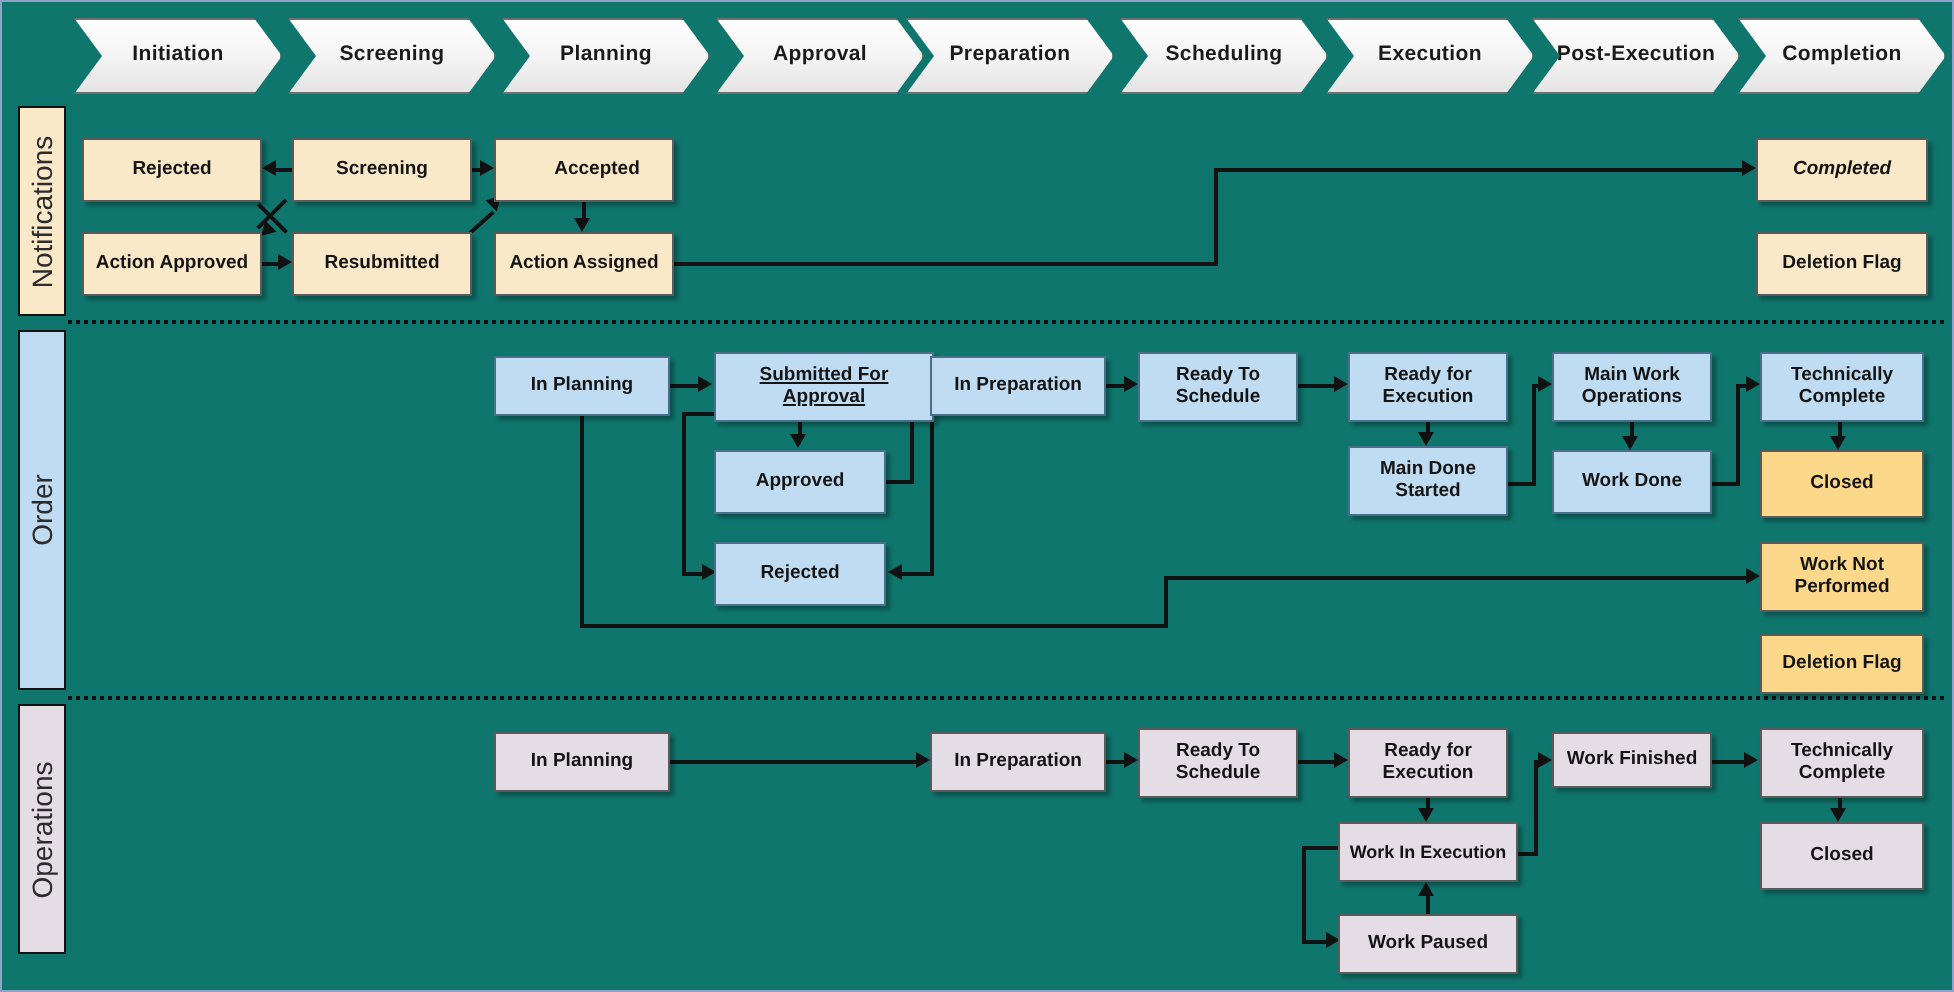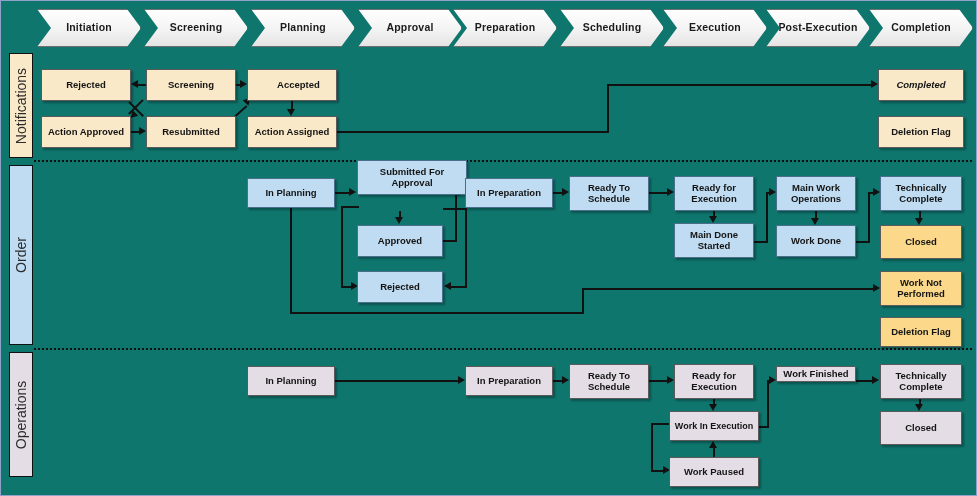--- a/index.html
+++ b/index.html
@@ -203,21 +203,21 @@
     <div class="node n-cream" style="left:246px;top:68px;width:90px;height:32px;padding-left:15px;">Accepted</div>
     <div class="node n-cream" style="left:40px;top:115px;width:90px;height:32px;">Action Approved</div>
     <div class="node n-cream" style="left:145px;top:115px;width:90px;height:32px;">Resubmitted</div>
     <div class="node n-cream" style="left:246px;top:115px;width:90px;height:32px;">Action Assigned</div>
     <div class="node n-cream" style="left:877px;top:68px;width:86px;height:32px;font-style:italic;">Completed</div>
     <div class="node n-cream" style="left:877px;top:115px;width:86px;height:32px;">Deletion Flag</div>
   </div>
 
   <div>
     <div class="node n-blue" style="left:246px;top:177px;width:88px;height:30px;">In Planning</div>
-    <div class="node n-blue" style="left:356px;top:159px;width:110px;height:35px;">Submitted For Approval</div>
+    <div class="node n-blue" style="left:356px;top:175px;width:110px;height:35px;text-decoration:underline;">Submitted For Approval</div>
     <div class="node n-blue" style="left:356px;top:224px;width:86px;height:32px;">Approved</div>
     <div class="node n-blue" style="left:356px;top:270px;width:86px;height:32px;">Rejected</div>
     <div class="node n-blue" style="left:464px;top:177px;width:88px;height:30px;">In Preparation</div>
     <div class="node n-blue" style="left:568px;top:175px;width:80px;height:35px;">Ready To Schedule</div>
     <div class="node n-blue" style="left:673px;top:175px;width:80px;height:35px;">Ready for Execution</div>
     <div class="node n-blue" style="left:673px;top:222px;width:80px;height:35px;">Main Done Started</div>
     <div class="node n-blue" style="left:775px;top:175px;width:80px;height:35px;">Main Work Operations</div>
     <div class="node n-blue" style="left:775px;top:224px;width:80px;height:32px;">Work Done</div>
     <div class="node n-blue" style="left:879px;top:175px;width:82px;height:35px;">Technically Complete</div>
     <div class="node n-amber" style="left:879px;top:224px;width:82px;height:34px;">Closed</div>
@@ -225,18 +225,18 @@
     <div class="node n-amber" style="left:879px;top:316px;width:82px;height:30px;">Deletion Flag</div>
   </div>
 
   <div>
     <div class="node n-lav" style="left:246px;top:365px;width:88px;height:30px;">In Planning</div>
     <div class="node n-lav" style="left:464px;top:365px;width:88px;height:30px;">In Preparation</div>
     <div class="node n-lav" style="left:568px;top:363px;width:80px;height:35px;">Ready To Schedule</div>
     <div class="node n-lav" style="left:673px;top:363px;width:80px;height:35px;">Ready for Execution</div>
     <div class="node n-lav" style="left:668px;top:410px;width:90px;height:30px;font-size:9px;">Work In Execution</div>
     <div class="node n-lav" style="left:668px;top:456px;width:90px;height:30px;">Work Paused</div>
-    <div class="node n-lav" style="left:775px;top:365px;width:80px;height:16px;">Work Finished</div>
+    <div class="node n-lav" style="left:775px;top:365px;width:80px;height:28px;">Work Finished</div>
     <div class="node n-lav" style="left:879px;top:363px;width:82px;height:35px;">Technically Complete</div>
     <div class="node n-lav" style="left:879px;top:410px;width:82px;height:34px;">Closed</div>
   </div>
 
 </div>
 
 </body></html>

